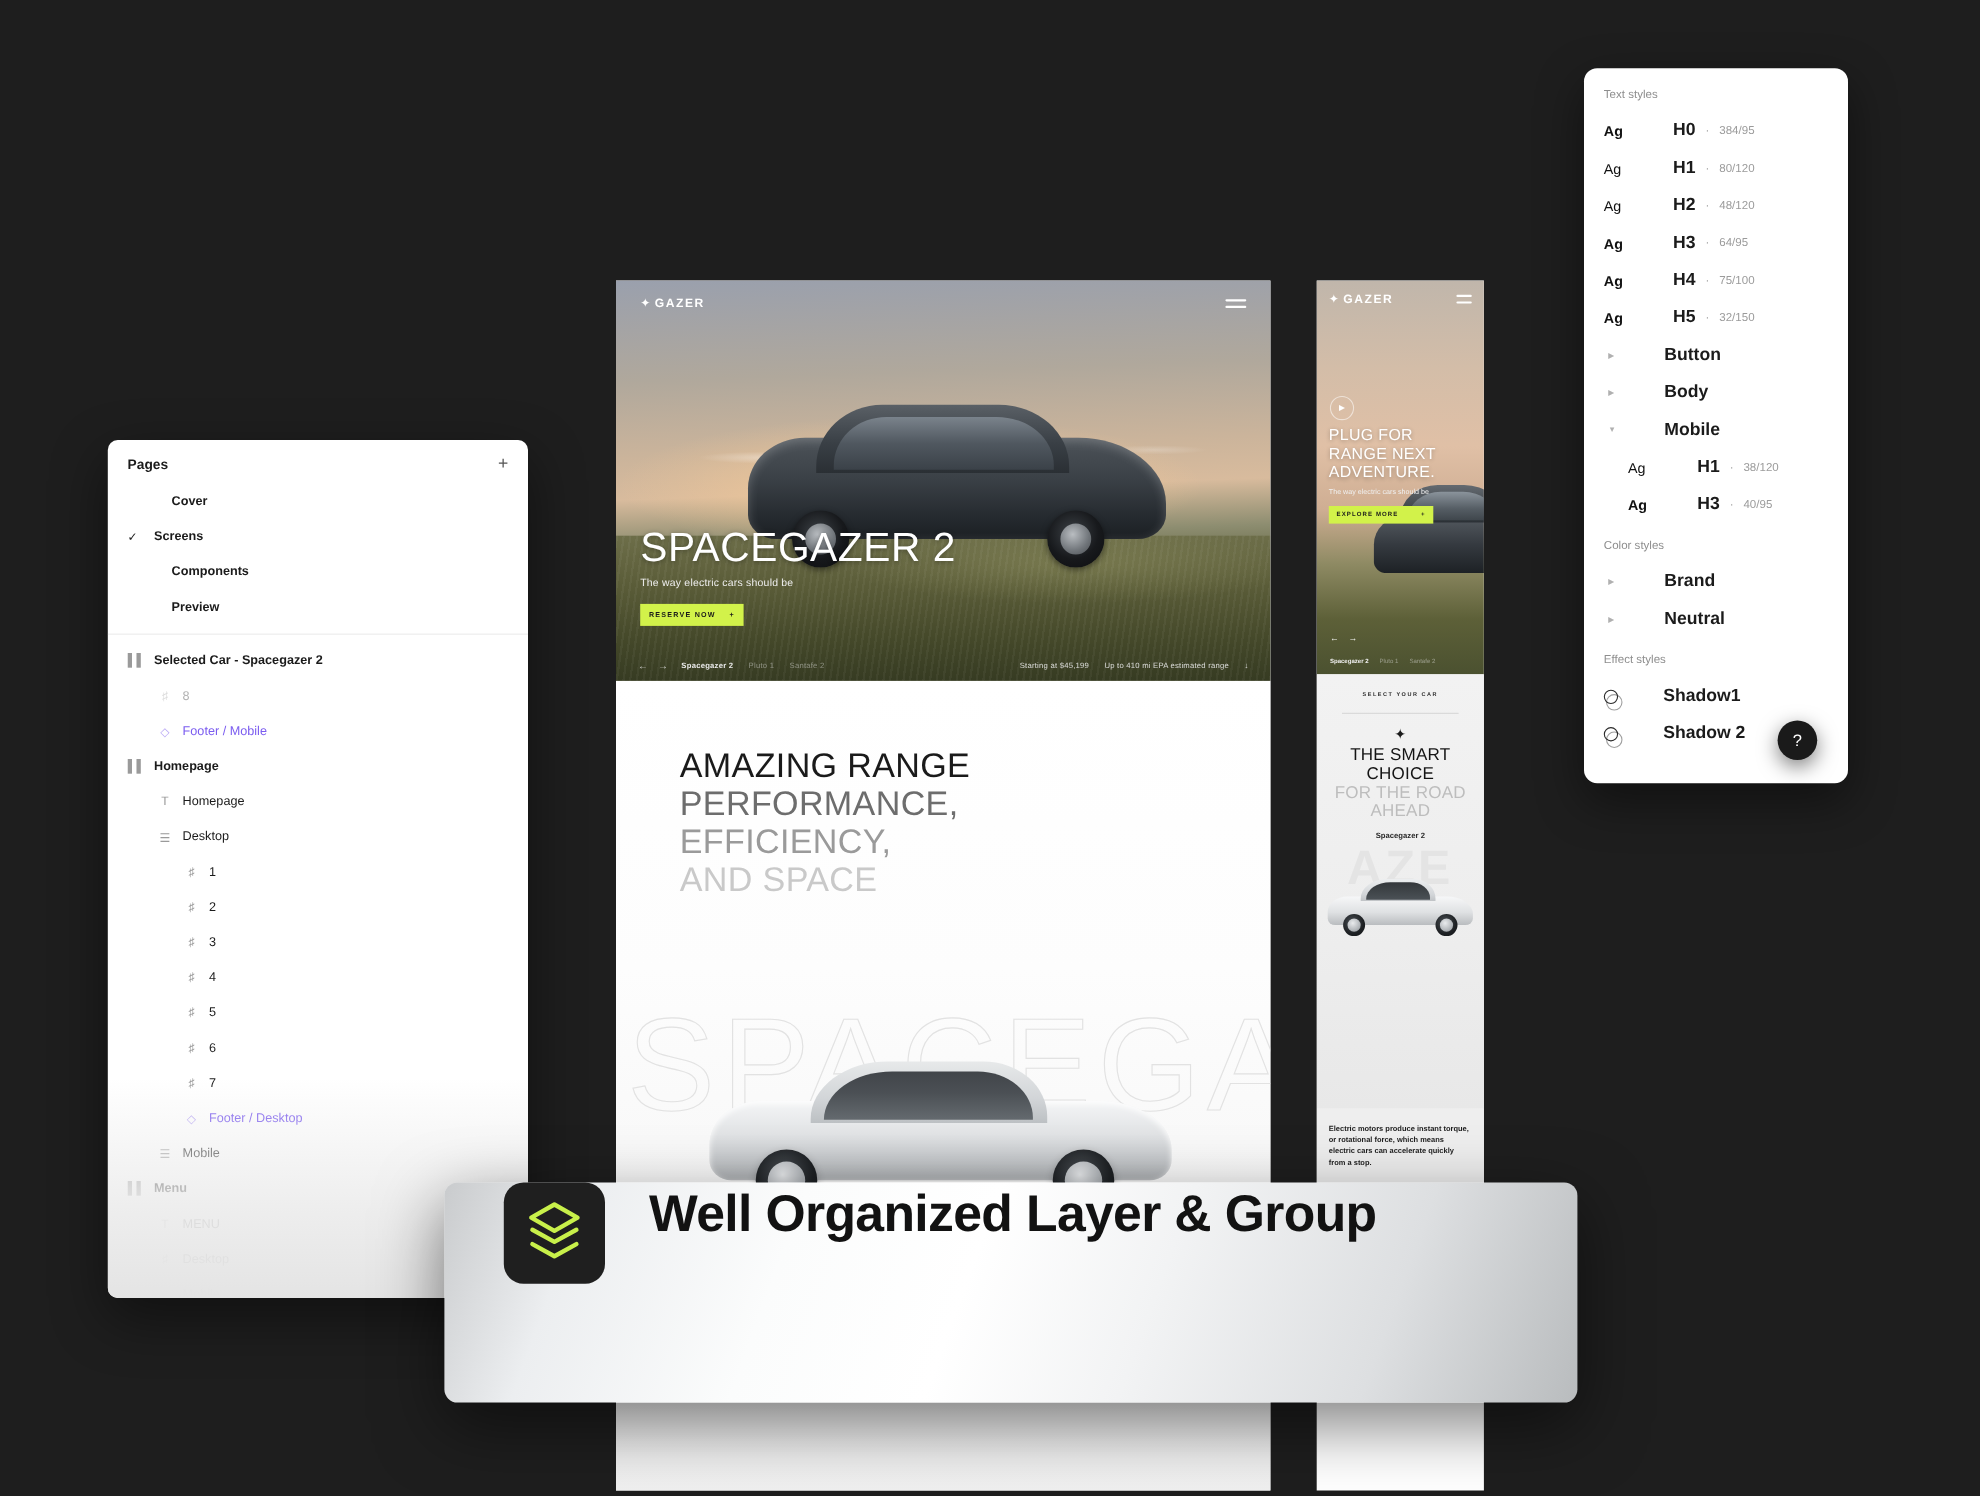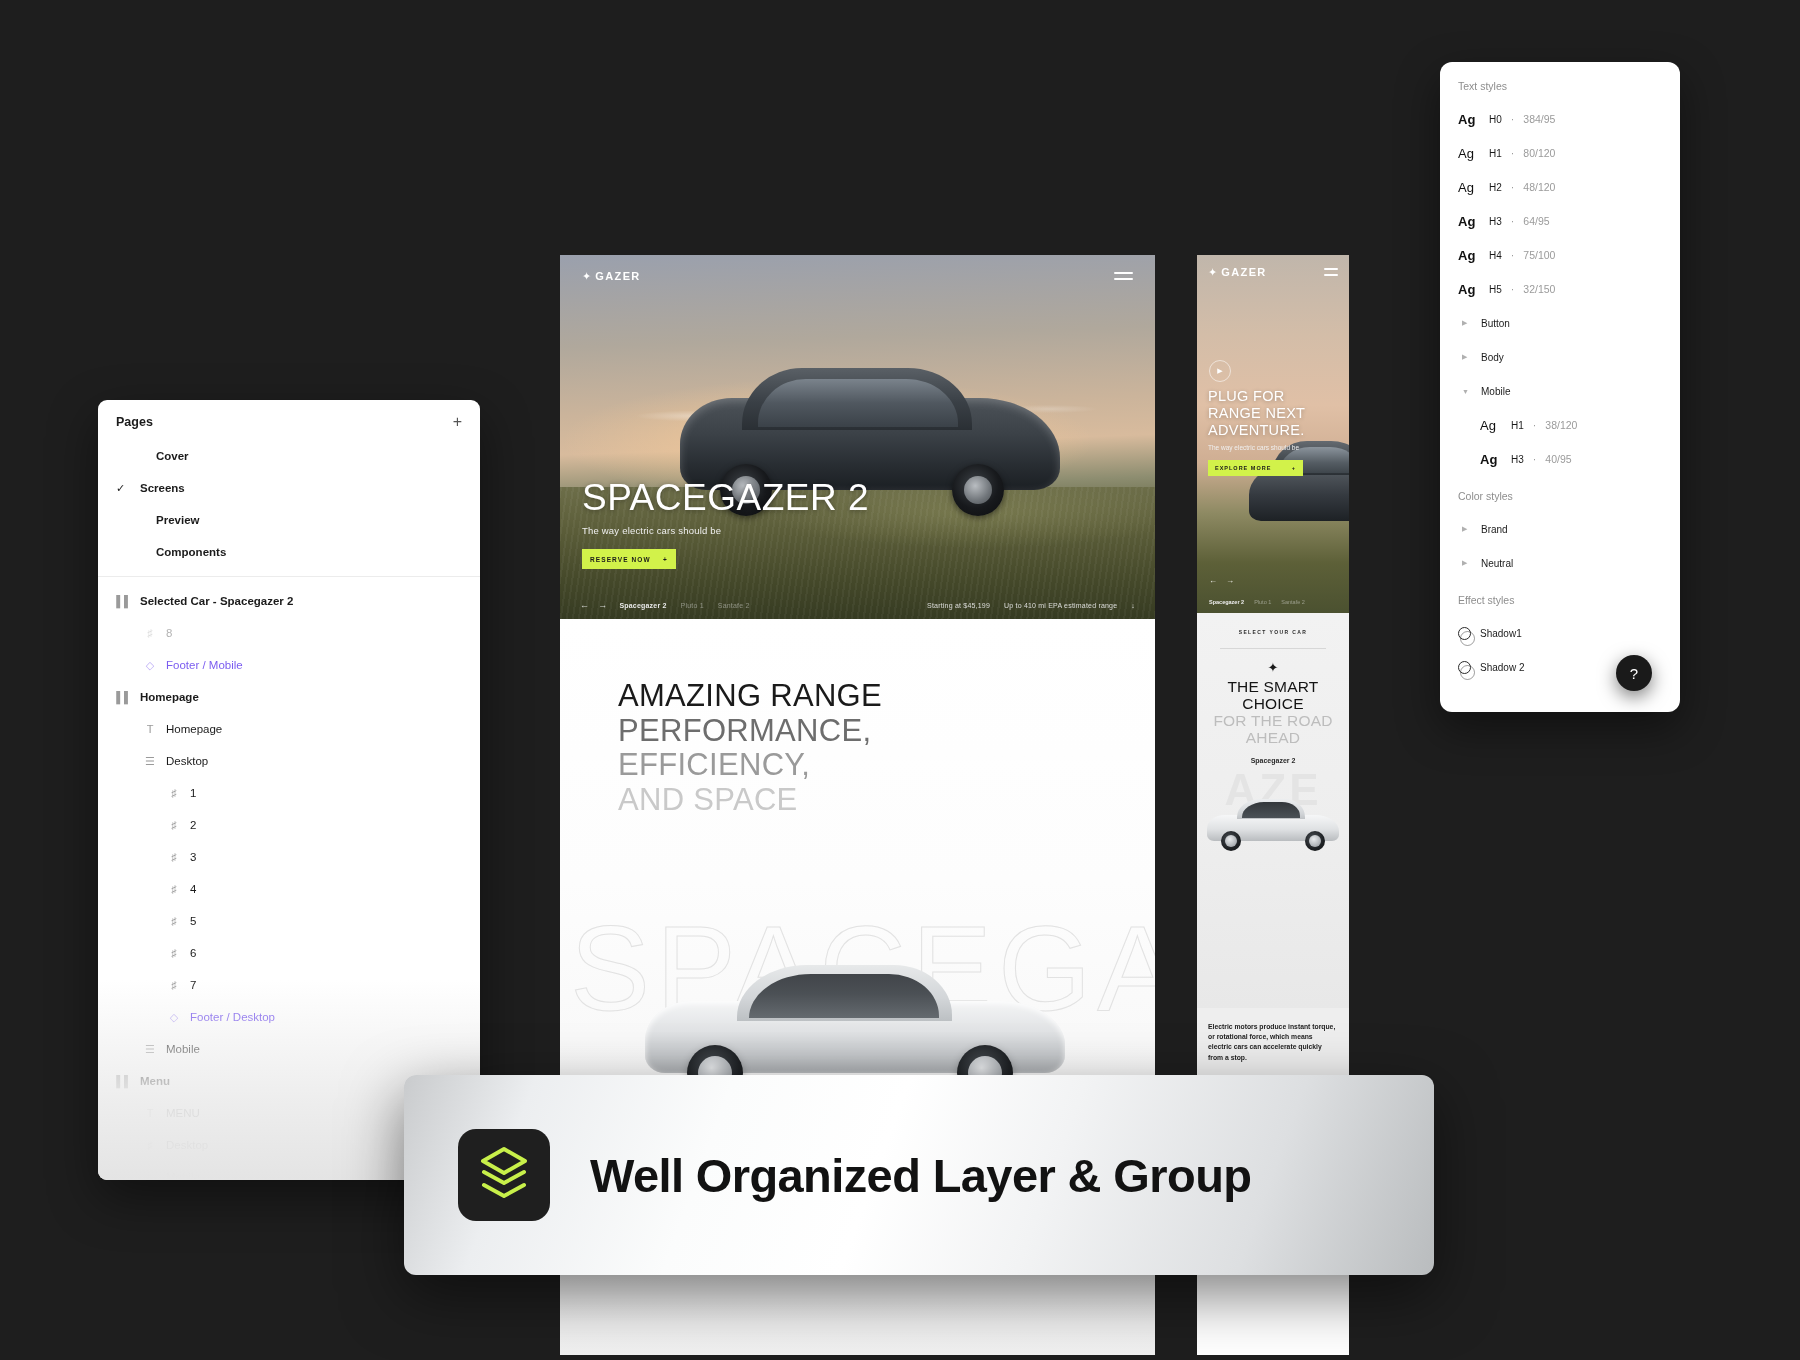--- a/index.html
+++ b/index.html
@@ -309,21 +309,21 @@
   .styles-panel {
     position:absolute; left: 1440px; top: 62px; width: 240px; height: 650px;
     background:#fff; border-radius: 12px; overflow:hidden;
     box-shadow: 0 16px 44px rgba(0,0,0,.45);
     padding: 18px 0 0 0;
   }
   .sp-group-title { font-size: 10.5px; color:#8e8e8e; padding: 0 18px; margin-bottom: 10px;}
   .sp-row { display:flex; align-items:center; gap: 9px; height: 34px; padding: 0 18px; font-size: 11px; color:#1b1b1b;}
   .sp-ag { font-size: 13px; color:#111; min-width: 22px;}
   .sp-ag.b { font-weight:700; }
-  .sp-name { font-weight:400; font-size: 10px;}
+  .sp-name { font-weight:700; font-size: 16px; margin-left: 32px;}
   .sp-meta { color:#9b9b9b; font-size: 10.5px;}
   .sp-row.folder { padding-left: 22px; }
   .sp-caret { color:#b0b0b0; font-size: 7px; width:10px;}
   .sp-row.sub { padding-left: 40px; }
   .sp-spacer { height: 14px; }
   .sp-effect-ic {
     width: 13px; height: 13px; border-radius:50%;
     border: 1.4px solid #2a2a2a; position:relative;
   }
   .sp-effect-ic::after {
@@ -335,21 +335,21 @@
     background:#1a1a1a; color:#fff; display:flex; align-items:center; justify-content:center;
     font-size: 15px; box-shadow: 0 6px 18px rgba(0,0,0,.5);
   }
 
   
   .banner {
     position:absolute; left: 404px; top: 1075px; width: 1030px; height: 200px;
     border-radius: 12px;
     background: linear-gradient(110deg,#c9cbcd 0%, #eceef0 12%, #fbfcfc 30%, #ffffff 46%, #f2f3f4 62%, #dddfe1 82%, #b9bcbe 100%);
     box-shadow: 0 20px 60px rgba(0,0,0,.5);
-    display:flex; align-items:center; gap: 40px; padding: 0 54px;
+    display:flex; align-items:flex-start; gap: 40px; padding: 0 54px;
   }
   .banner-logo {
     width: 92px; height: 92px; border-radius: 18px; background:#1f1f1f;
     display:flex; align-items:center; justify-content:center; flex: 0 0 auto;
   }
   .banner-title { font-size: 47px; font-weight:700; color:#121212; letter-spacing:-.6px; white-space:nowrap;}
 </style>
 </head>
 <body>
 
@@ -513,25 +513,25 @@
     <div class="lp-row page">
       <span class="check"></span>
       <span class="lbl">Cover</span>
     </div>
     <div class="lp-row page checked">
       <span class="check">✓</span>
       <span class="lbl">Screens</span>
     </div>
     <div class="lp-row page">
       <span class="check"></span>
-      <span class="lbl">Preview</span>
+      <span class="lbl">Components</span>
     </div>
     <div class="lp-row page">
       <span class="check"></span>
-      <span class="lbl">Components</span>
+      <span class="lbl">Preview</span>
     </div>
 
     <div class="lp-sep"></div>
 
     <div class="lp-row section">
       <span class="ic">▌▌</span>
       <span>Selected Car - Spacegazer 2</span>
     </div>
     <div class="lp-row indent1" style="opacity:.35;">
       <span class="ic">♯</span>

